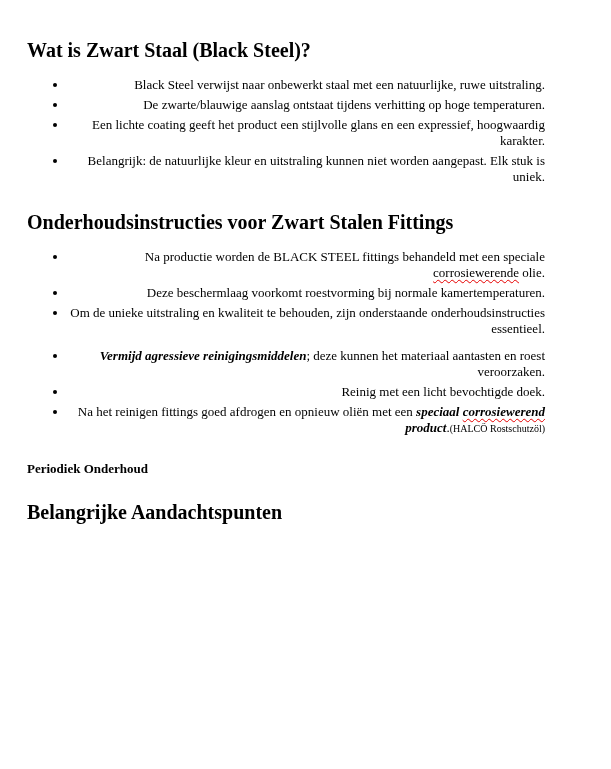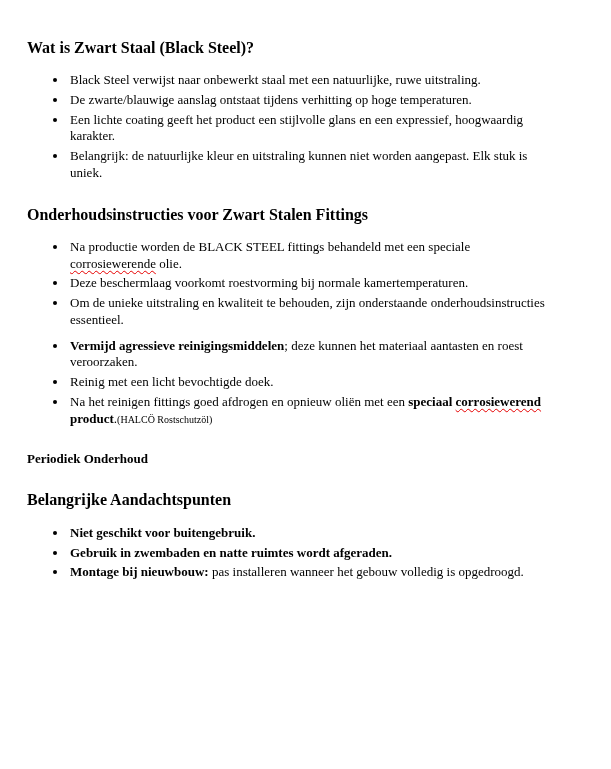--- a/index.html
+++ b/index.html
@@ -17,44 +17,45 @@
     padding: 14px 66px 20px 27px;
     font-family: "Liberation Serif", "DejaVu Serif", serif;
   }
   h1.doc-title {
     font-size: 23px;
     line-height: 1.24;
     font-weight: bold;
     margin: 12px 0 14px 0;
   }
   h2.sec-heading {
-    font-size: 16px;
+    font-size: 20px;
     line-height: 1.2;
     font-weight: bold;
     margin: 24px 0 15px 0;
     font-family: Liberation Serif, serif;
   }
   h3.sub-heading {
     font-size: 13px;
     line-height: 1.2;
     font-weight: bold;
     margin: 24px 0 13px 0;
   }
   ul.bullets {
     margin: 0 0 10px 0;
     padding-left: 41px;
     list-style: disc outside;
+    text-align: right;
   }
   ul.bullets li {
     font-size: 13px;
     line-height: 1.26;
     margin: 0 0 3.5px 0;
     padding-left: 2px;
   }
-  .b { font-weight: bold; }
+  .b { font-weight: bold; font-style: italic; }
   .misspelled {
     text-decoration: underline;
     text-decoration-style: wavy;
     text-decoration-color: #e60000;
     text-decoration-thickness: 1px;
     text-underline-offset: 2px;
   }
   .note {
     font-size: 10px;
     margin-left: 0;
@@ -84,19 +85,14 @@
 
   <ul class="bullets">
     <li><span class="b">Vermijd agressieve reinigingsmiddelen</span><span>; deze kunnen het materiaal aantasten en roest veroorzaken.</span></li>
     <li><span>Reinig met een licht bevochtigde doek.</span></li>
     <li><span>Na het reinigen fittings goed afdrogen en opnieuw oliën met een </span><span class="b">speciaal </span><span class="b misspelled">corrosiewerend</span><span class="b"> product</span><span>.</span><span class="note">(HALCÖ Rostschutzöl)</span></li>
   </ul>
 
   <h3 class="sub-heading">Periodiek Onderhoud</h3>
 
   <h2 class="sec-heading">Belangrijke Aandachtspunten</h2>
-  <ul class="bullets">
-    <li><span class="b">Niet geschikt voor buitengebruik.</span></li>
-    <li><span class="b">Gebruik in zwembaden en natte ruimtes wordt afgeraden.</span></li>
-    <li><span class="b">Montage bij nieuwbouw:</span><span> pas installeren wanneer het gebouw volledig is opgedroogd.</span></li>
-  </ul>
 
 </div>
 
 </body></html>

